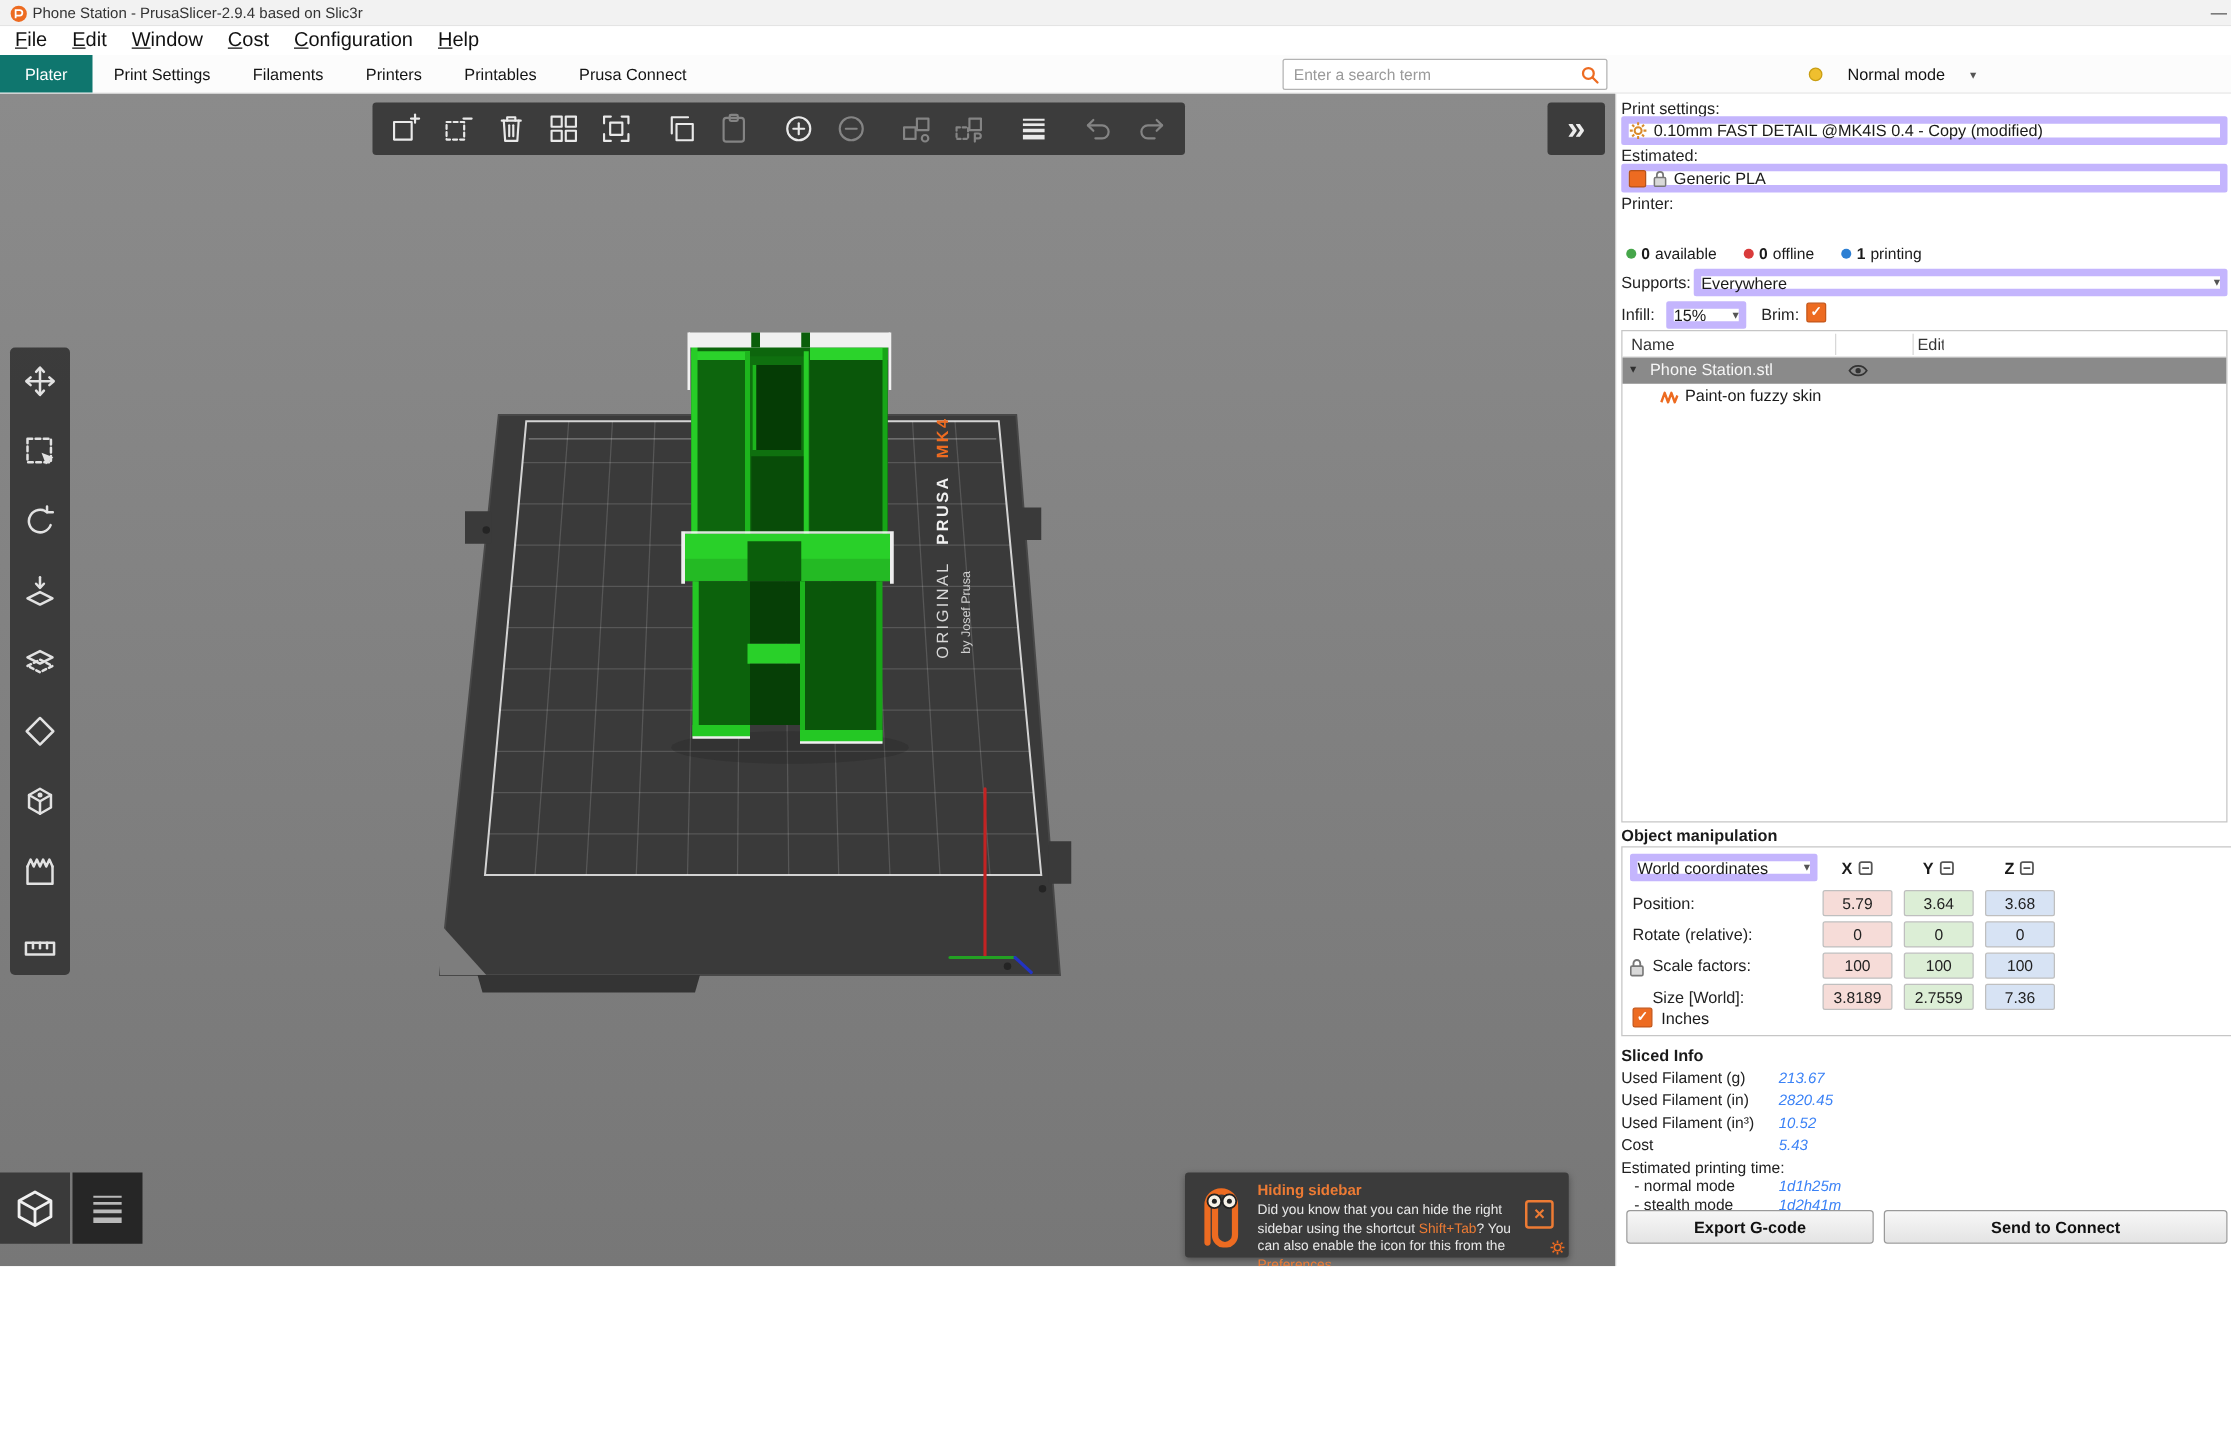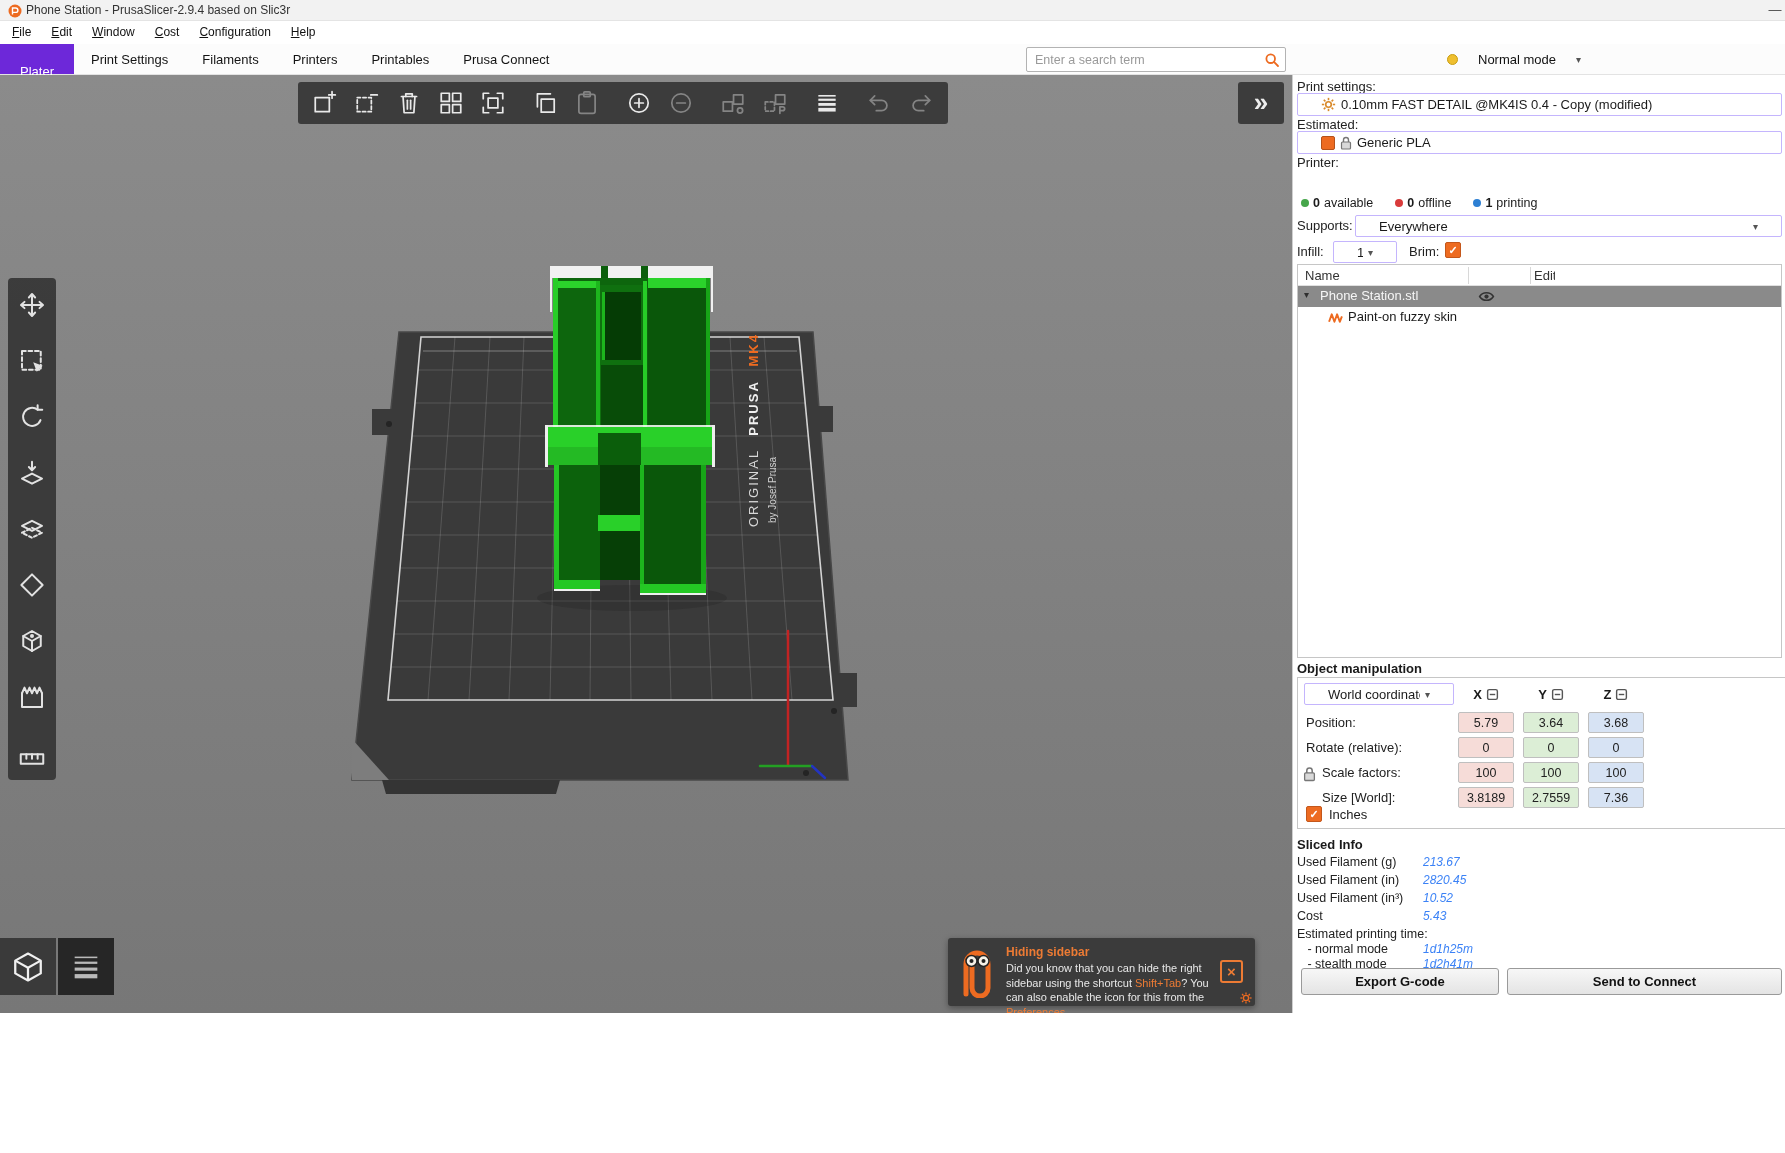--- a/index.html
+++ b/index.html
@@ -8,27 +8,27 @@
   #app { position:absolute; left:0; top:0; width:1785px; height:1013px; overflow:hidden; background:#fff; }
 
   
   #titlebar { position:absolute; left:0; top:0; width:1785px; height:21px; background:#f2f2f2; border-bottom:1px solid #e4e4e4; }
   #titlebar .title { position:absolute; left:26px; top:3px; font-size:12px; color:#333; }
   #titlebar .logo { position:absolute; left:8px; top:4px; }
   #titlebar .minbtn { position:absolute; left:1758px; top:0; width:34px; height:21px; text-align:center; font-size:13px; color:#444; line-height:19px; }
 
   
   #menubar { position:absolute; left:0; top:21px; width:1785px; height:23px; background:#ffffff; display:flex; align-items:center; padding-left:2px; }
-  .menu-item { padding:0 10px; font-size:12px; color:#111; line-height:23px; cursor:default; }
+  .menu-item { padding:0 10px; font-size:16px; color:#111; line-height:23px; cursor:default; }
   .menu-item::first-letter { text-decoration:underline; }
 
   
   #tabbar { position:absolute; left:0; top:44px; width:1785px; height:31px; background:#fcfcfc; border-bottom:1px solid #e3e3e3; display:flex; }
   .tab { padding:0 17px; font-size:13px; color:#141414; line-height:31px; white-space:nowrap; }
-  .tab.active { background:#6d28d9; color:#fff; padding:12px 20px; }
+  .tab.active { background:#0f766e; color:#fff; padding:0 20px; }
   #searchbox { position:absolute; left:1026px; top:3px; width:260px; height:25px; background:#fff; border:1px solid #b3b3b3; border-radius:2px; }
   #searchbox input { position:absolute; left:0; top:0; width:100%; height:100%; border:none; outline:none; font-size:12.5px; padding:0 28px 0 8px; color:#333; background:transparent; font-family:"Liberation Sans",sans-serif;}
   #searchbox input::placeholder { color:#9a9a9a; }
   #searchbox svg { position:absolute; right:5px; top:4px; }
   #modeselect { position:absolute; left:1447px; top:0; height:31px; display:flex; align-items:center; gap:20px; }
   #modedot { width:11px; height:11px; border-radius:50%; background:#EFBF2F; border:1px solid #c99e12; }
   #modelabel { font-size:13px; color:#111; }
   .caret { font-size:10px; color:#555; }
 
   
@@ -61,21 +61,21 @@
   #notif-title { font-size:12px; font-weight:bold; color:#ED7B34; margin-bottom:2px; }
   #notif-body { font-size:11px; color:#e8e8e8; line-height:1.32; }
   #notif-body .olink { color:#ED7B34; text-decoration:none; }
   #notif-body .olink.ul { text-decoration:underline; }
   #notif-close { position:absolute; right:12px; top:22px; width:23px; height:23px; border:2px solid #ED7B34; border-radius:3px; color:#ED7B34; font-size:15px; font-weight:bold; text-align:center; line-height:19px; }
   #notif-gear { position:absolute; right:3px; bottom:2px; }
 
   
   #sidebar { position:absolute; left:1292px; top:75px; width:520px; height:938px; background:#fff; border-left:1px solid #cfcfcf; font-size:13px; color:#1a1a1a; }
   .sb-label { position:absolute; left:4px; font-size:13px; color:#222; }
-  .combo { position:absolute; background:#fff; border:1px solid #c4b5fd; border-radius:2px; display:flex; align-items:center; padding:0 23px; gap:5px; height:23px; }
+  .combo { position:absolute; background:#fff; border:6px solid #c4b5fd; border-radius:2px; display:flex; align-items:center; padding:0 0; gap:5px; height:23px; }
   .combo .ctext { font-size:13px; color:#1a1a1a; white-space:nowrap; overflow:hidden; }
   .combo .ccaret { margin-left:auto; font-size:10px; color:#555; }
   .swatch { width:14px; height:14px; background:#ED6B21; border:1px solid #b5521a; border-radius:2px; flex:none; }
   .statuschip { display:flex; align-items:center; gap:4px; font-size:12.5px; }
   .dot { width:8px; height:8px; border-radius:50%; }
   .checkbox { width:16px; height:16px; background:#ED6B21; border:1px solid #c4571b; border-radius:2px; color:#fff; font-size:11px; font-weight:bold; text-align:center; line-height:14px; }
 
   #objectbox { position:absolute; left:4px; top:189px; width:485px; height:394px; border:1px solid #c6c6c6; background:#fff; }
   #obj-header { position:absolute; left:0; top:0; width:100%; height:21px; border-bottom:1px solid #e0e0e0; }
   #obj-header .hname { position:absolute; left:7px; top:3px; font-size:13px; color:#333; }

